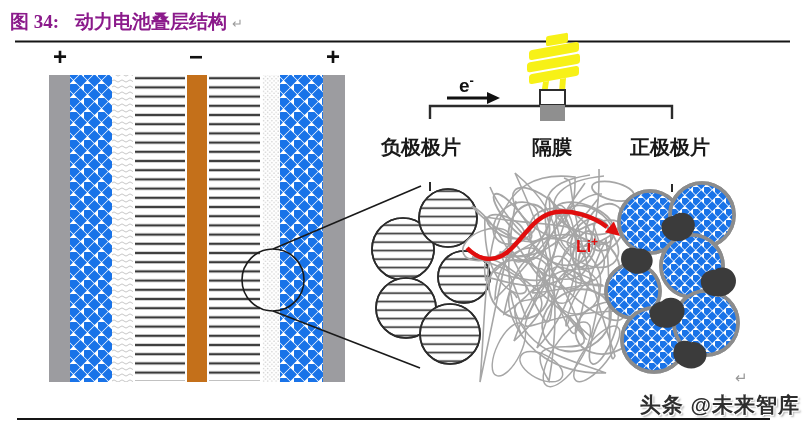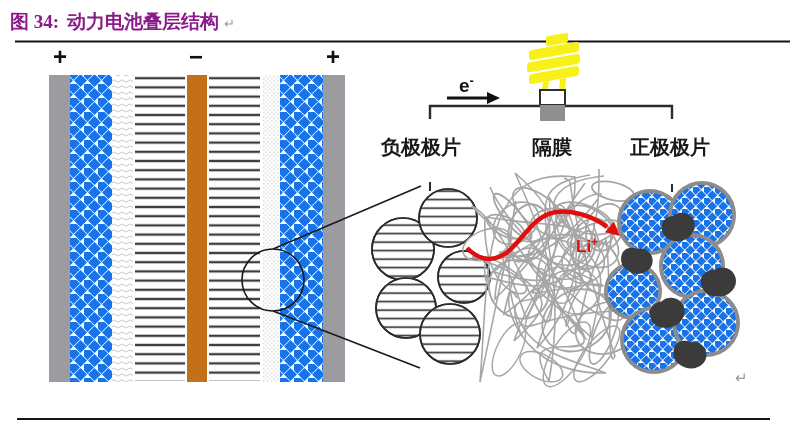--- a/index.html
+++ b/index.html
@@ -1,20 +1,20 @@
 <!DOCTYPE html>
 <html><head>
 <meta charset="utf-8">
 <style>
   html,body{margin:0;padding:0;background:#fff;}
   .page{position:relative;width:803px;height:425px;background:#fff;overflow:hidden;
         font-family:"Liberation Sans",sans-serif;}
   .title-row{position:absolute;left:10px;top:9px;font-family:"Liberation Serif",serif;
              font-weight:bold;font-size:19px;color:#8B1A8B;white-space:nowrap;}
-  .title-row .fig-label{margin-right:8px;}
+  .title-row .fig-label{margin-right:16px;}
   .title-row .ret{color:#9a9a9a;font-size:13px;font-weight:normal;margin-left:5px;
                   font-family:"Liberation Sans",sans-serif;}
   .fig-svg{position:absolute;left:0;top:0;}
   .watermark{position:absolute;right:3px;top:391px;font-size:21px;font-weight:bold;
              letter-spacing:1px;color:#2e2e2e;
              text-shadow:-1px -1px 0 #fff,1px -1px 0 #fff,-1px 1px 0 #fff,1px 1px 0 #fff,
                          2px 2px 2px rgba(0,0,0,.35);}
   .ret-bottom{position:absolute;left:735px;top:369px;color:#9a9a9a;font-size:15px;}
   text{font-family:"Liberation Sans",sans-serif;}
 </style>
@@ -191,13 +191,14 @@
 
     <g>
       <path d="M467 248 C482 263 498 262 512 248 C527 233 536 215 556 212 C572 210 593 216 607 227" fill="none" stroke="#E10E0E" stroke-width="4.5"></path>
       <polygon points="620,236 604.9,232.2 613.9,221.6" fill="#E10E0E"></polygon>
       <text x="576" y="252" font-size="17" font-weight="bold" fill="#E10E0E"><tspan>Li</tspan><tspan dy="-6" font-size="12">+</tspan></text>
     </g>
   </svg>
 
   <span class="ret-bottom">↵</span>
 
+  <div class="watermark">头条 @未来智库</div>
 </div>
 
 </body></html>

